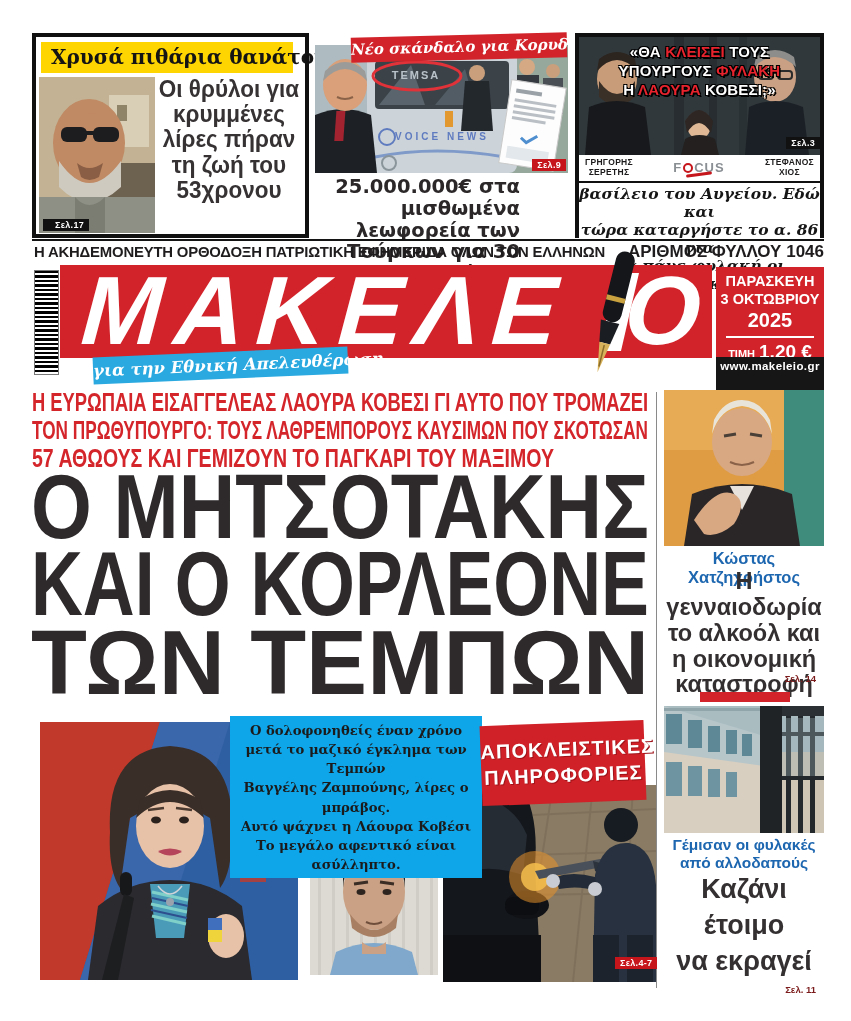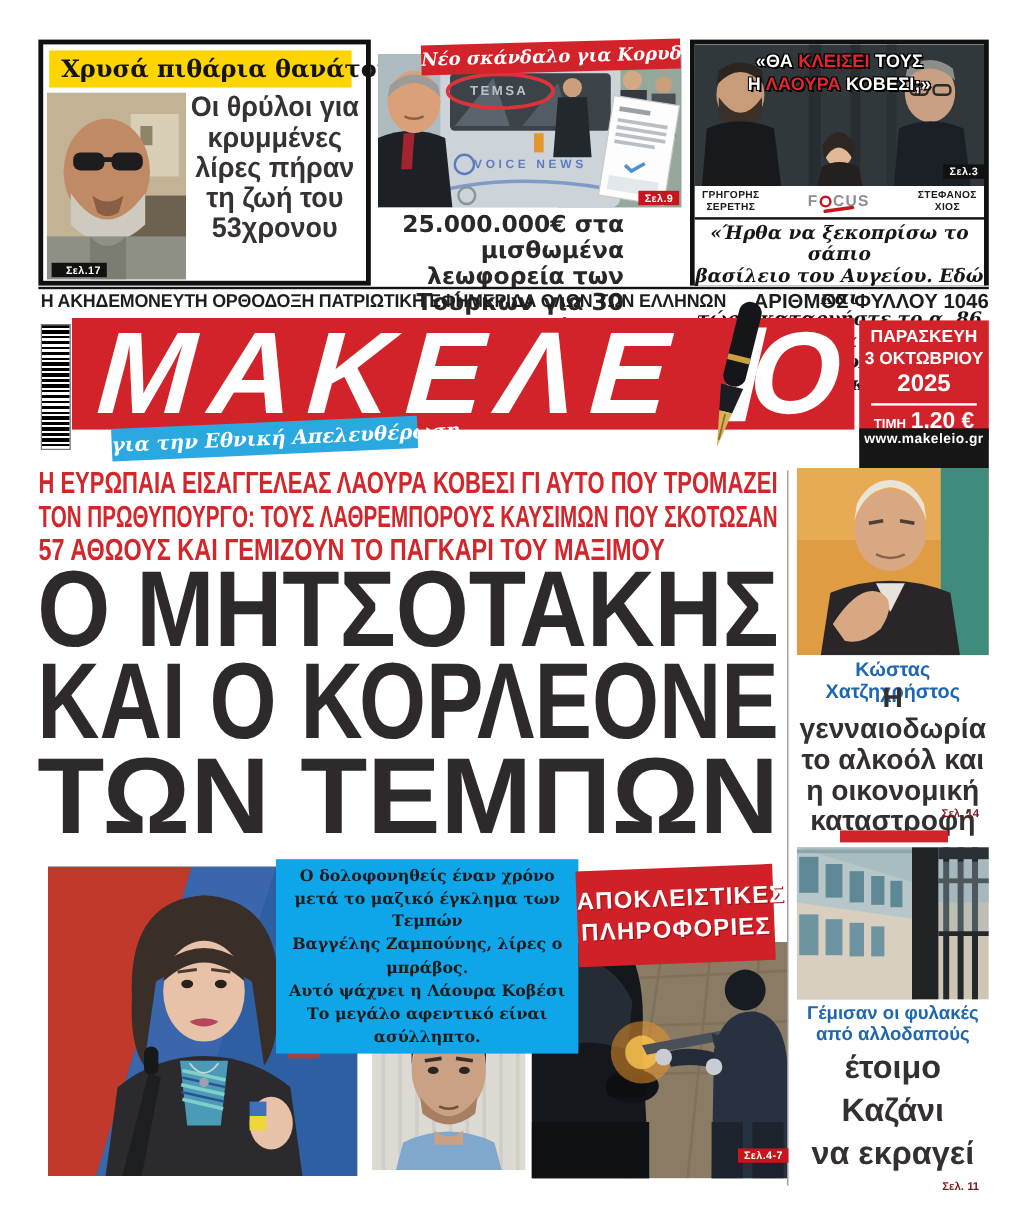--- a/index.html
+++ b/index.html
@@ -199,20 +199,21 @@
       <rect x="180" y="34" width="14" height="8" rx="3" fill="none" stroke="#2b2b2b" stroke-width="2"></rect>
       <rect x="199" y="34" width="14" height="8" rx="3" fill="none" stroke="#2b2b2b" stroke-width="2"></rect>
       <path d="M166 118 L170 70 Q196 58 224 70 L230 118 Z" fill="#1b2026"></path>
 
       <ellipse cx="120" cy="88" rx="12" ry="14" fill="#e0b896"></ellipse>
       <path d="M106 84 Q120 62 134 84 L132 96 Q120 76 108 96 Z" fill="#2e2622"></path>
       <path d="M102 118 L106 102 Q120 94 136 102 L140 118 Z" fill="#23201f"></path>
     </svg>
     <div class="tv-overlay">
       <div class="tv-line"><span>«ΘΑ </span><span class="run-red">ΚΛΕΙΣΕΙ</span><span> ΤΟΥΣ</span></div>
+      <div class="tv-line"><span>ΥΠΟΥΡΓΟΥΣ </span><span class="run-red">ΦΥΛΑΚΗ</span></div>
       <div class="tv-line"><span>Η </span><span class="run-red">ΛΑΟΥΡΑ</span><span> ΚΟΒΕΣΙ;»</span></div>
     </div>
     <span class="page-tag" style="right:0; top:100px;">Σελ.3</span>
     <div class="guest-strip">
       <div class="guest">
         <div>ΓΡΗΓΟΡΗΣ</div>
         <div>ΣΕΡΕΤΗΣ</div>
       </div>
       <div class="focus-logo">
         <div class="focus-word">
@@ -221,21 +222,20 @@
             <span>CUS</span>
           </div>
         <div class="focus-swoosh"></div>
       </div>
       <div class="guest">
         <div>ΣΤΕΦΑΝΟΣ</div>
         <div>ΧΙΟΣ</div>
       </div>
     </div>
     <div class="quote">
-      <div>«Ήρθα να ξεκοπρίσω το σάπιο</div>
       <div>βασίλειο του Αυγείου. Εδώ και</div>
       <div>τώρα καταργήστε το α. 86 για</div>
       <div>να πάνε φυλακή οι πολιτικοί»</div>
     </div>
   </div>
 
   <div class="abs rule"></div>
   <div class="abs kicker">Η ΑΚΗΔΕΜΟΝΕΥΤΗ ΟΡΘΟΔΟΞΗ ΠΑΤΡΙΩΤΙΚΗ ΕΦΗΜΕΡΙΔΑ ΟΛΩΝ ΤΩΝ ΕΛΛΗΝΩΝ</div>
   <div class="abs issue">ΑΡΙΘΜΟΣ ΦΥΛΛΟΥ 1046</div>
   <div class="abs barcode"></div>
@@ -325,22 +325,22 @@
     <rect x="118" y="26" width="42" height="4" fill="#23282c"></rect>
     <rect x="118" y="70" width="42" height="4" fill="#23282c"></rect>
     <rect x="118" y="0" width="42" height="10" fill="#2b3034"></rect>
     <rect x="118" y="12" width="42" height="58" fill="#9fb3b8" opacity=".35"></rect>
   </svg>
   <div class="abs rc-kicker2">
     <div>Γέμισαν οι φυλακές</div>
     <div>από αλλοδαπούς</div>
   </div>
   <div class="abs rc-hl2">
+    <div>Καζάνι</div>
     <div>έτοιμο</div>
-    <div>Καζάνι</div>
     <div>να εκραγεί</div>
   </div>
   <div class="abs page-ref rc-ref2">Σελ. 11</div>
 
   <svg class="abs kovesi" viewBox="0 0 258 258" preserveAspectRatio="none">
     <rect width="258" height="258" fill="#2e5fa3"></rect>
     <path d="M0 0 L120 0 L40 258 L0 258 Z" fill="#c0392b"></path>
     <path d="M120 0 L190 0 L110 258 L40 258 Z" fill="#3a66ab"></path>
     <rect x="200" y="40" width="26" height="120" fill="#c0392b" opacity=".8"></rect>
 

